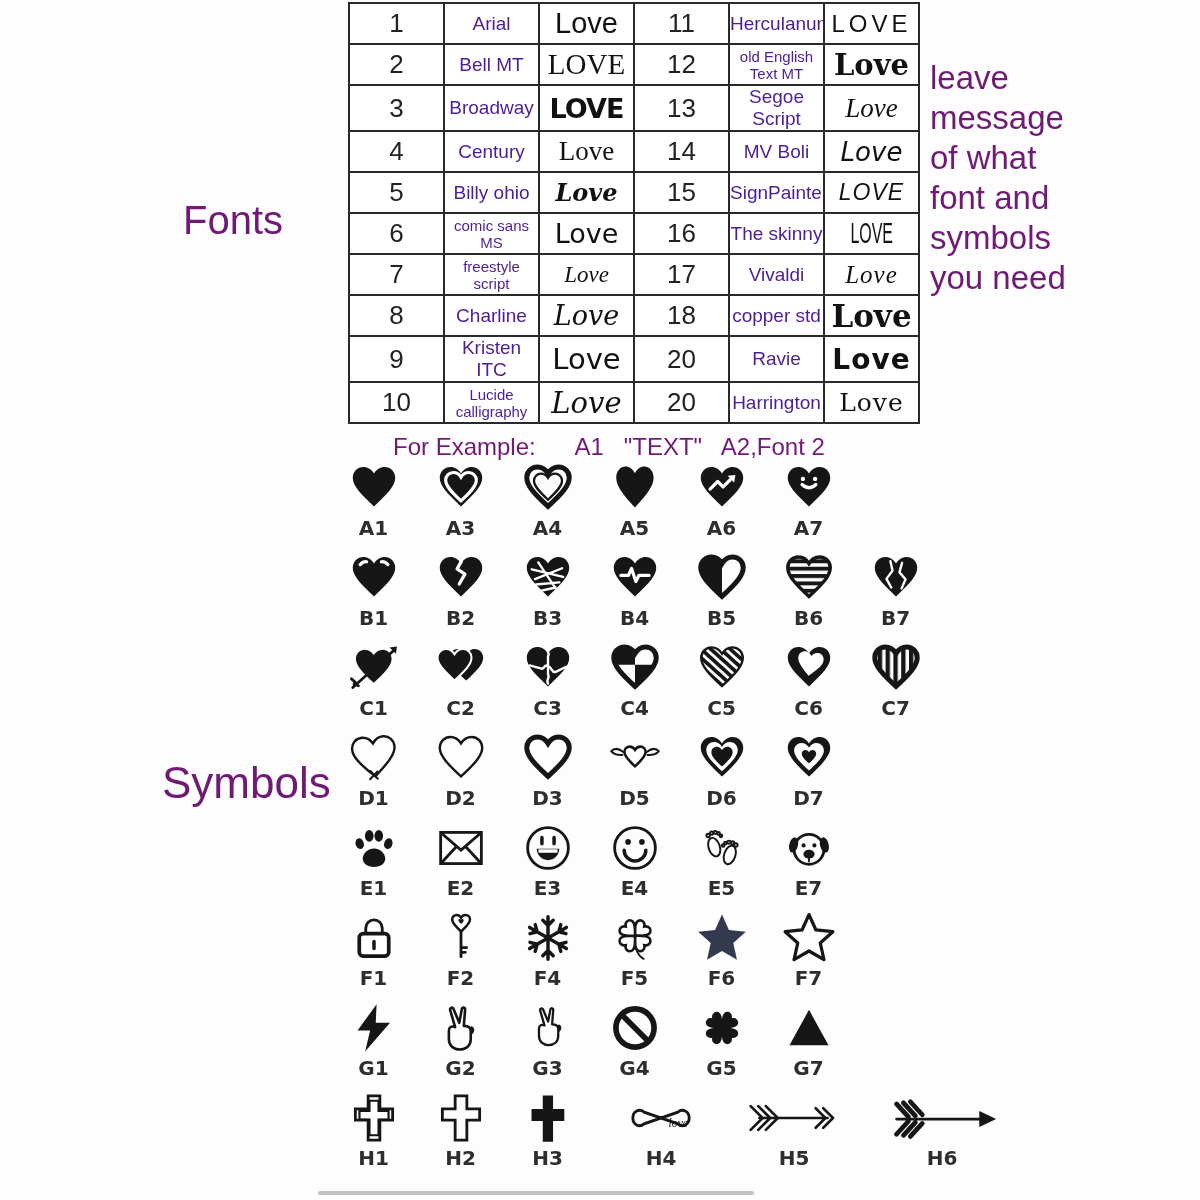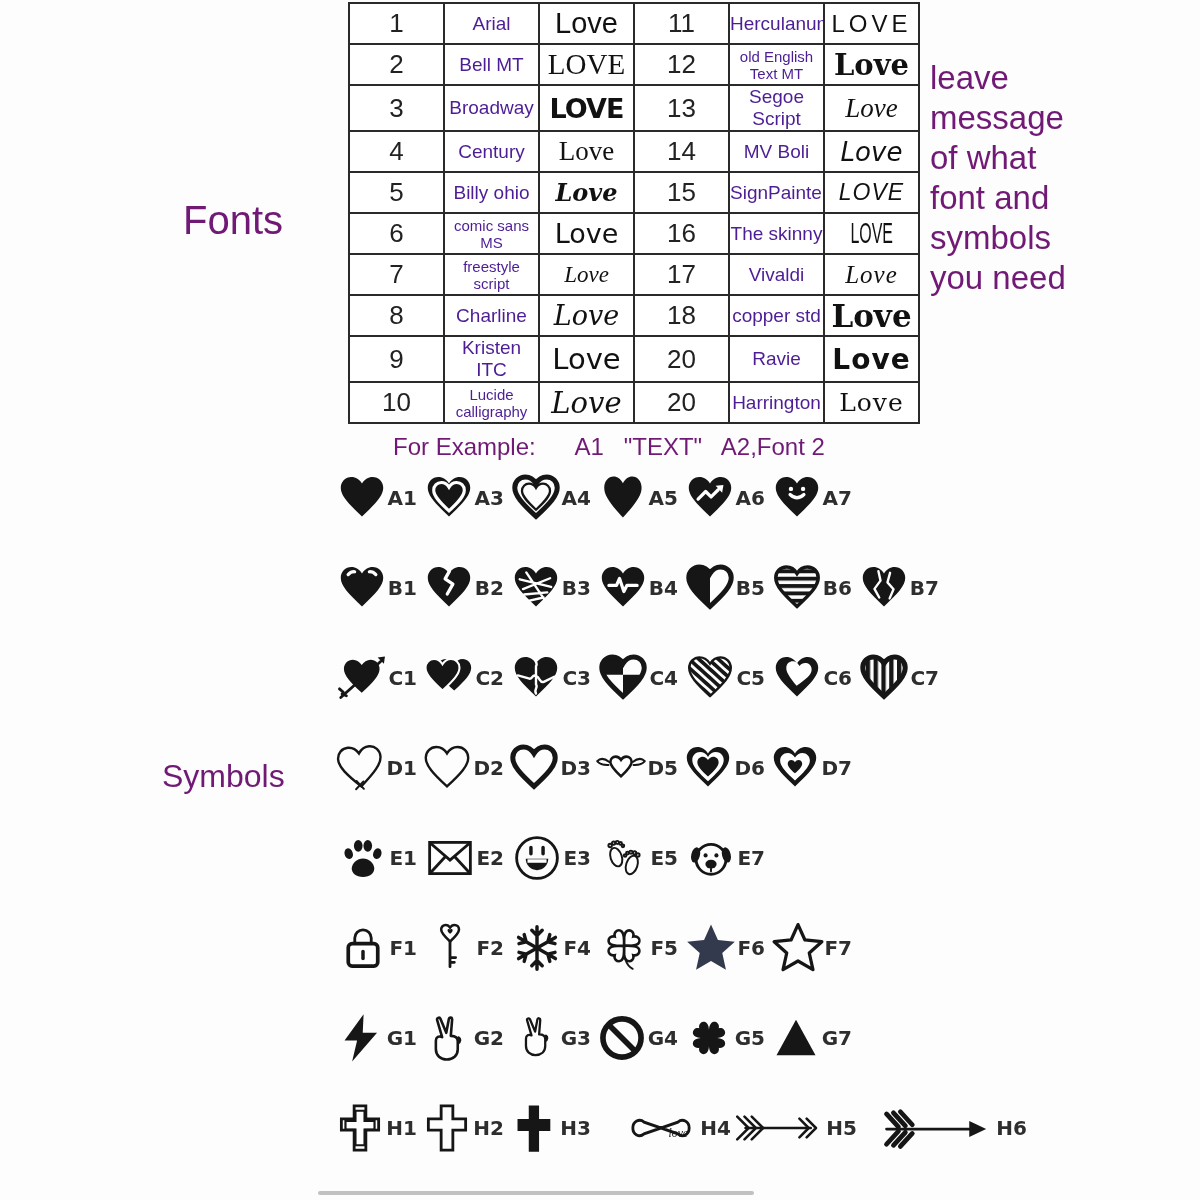--- a/index.html
+++ b/index.html
@@ -34,28 +34,28 @@
   .fs15{font:italic 23px "Liberation Sans",sans-serif;letter-spacing:1px}
   .fs16{font:29px "Liberation Sans",sans-serif;transform:scaleX(.55)}
   .fs17{font:italic 25px "Liberation Serif",serif;letter-spacing:1px}
   .fs18{font:700 31px "DejaVu Serif",serif}
   .fs19{font:700 28px "DejaVu Sans",sans-serif;letter-spacing:1px}
   .fs20{font:25px "DejaVu Serif",serif;letter-spacing:1px}
 
   
   .red{color:#701a75;font-family:"Liberation Sans",sans-serif}
   .fonts-lbl{position:absolute;left:183px;top:198px;font-size:40px}
-  .symbols-lbl{position:absolute;left:162px;top:758px;font-size:32px}
+  .symbols-lbl{position:absolute;left:162px;top:758px;font-size:44px}
   .note{position:absolute;left:930px;top:58px;width:160px;font-size:33px;line-height:40px}
   .example{position:absolute;left:393px;top:433px;font-size:24px;white-space:pre}
 
   
   .symgrid{position:absolute;left:330px;top:452px}
   .symrow{display:flex;height:90px;align-items:flex-end}
-  .cell{width:87px;height:88px;display:flex;align-items:center;
+  .cell{width:87px;height:88px;display:flex;flex-direction:column;align-items:center;
         justify-content:flex-end}
   .slab{font:700 20px "DejaVu Sans",sans-serif;color:#2e2e2e;margin-top:2px;height:26px}
   .ic{height:52px;display:block}
   .w140{width:140px}.w126{width:126px}.w170{width:170px}
 
   
   .f{fill:#161616}
   .fW{fill:#fff}
   .fnavy{fill:#333a4e}
   .s11{fill:none;stroke:#161616;stroke-width:1.1}
@@ -427,20 +427,29 @@
         <svg class="ic" viewBox="0 0 24 24">
             <circle cx="12" cy="12" r="9.4" class="s13n" stroke-width="1.7"></circle>
             <path class="bl16" d="M9.2 7.2V10M14.8 7.2V10"></path>
             <path class="f" d="M6.8 12.4a5.2 5.2 0 0 0 10.4 0Z"></path>
             <rect x="7.6" y="12.6" width="8.8" height="1.6" fill="#fff"></rect>
           </svg>
         <div class="slab">E3</div>
         </div>
       <div class="cell">
         <svg class="ic" viewBox="0 0 24 24">
+            <circle cx="12" cy="12" r="9.4" class="s13n" stroke-width="1.9"></circle>
+            <circle cx="8.8" cy="9.2" r="1.3" class="f"></circle>
+            <circle cx="15.2" cy="9.2" r="1.3" class="f"></circle>
+            <path class="bl16" d="M7 13a5 5 0 0 0 10 0" stroke-width="1.9" fill="none"></path>
+          </svg>
+        <div class="slab">E4</div>
+        </div>
+      <div class="cell">
+        <svg class="ic" viewBox="0 0 24 24">
             <ellipse class="bl09" cx="8.4" cy="11.6" rx="2.6" ry="4.4" transform="rotate(-18 8.4 11.6)"></ellipse>
             <circle class="bl09" cx="5.6" cy="6.2" r=".8"></circle>
             <circle class="bl09" cx="7.2" cy="5.1" r=".75"></circle>
             <circle class="bl09" cx="8.9" cy="4.8" r=".7"></circle>
             <circle class="bl09" cx="10.4" cy="5.3" r=".65"></circle>
             <circle class="bl09" cx="11.5" cy="6.4" r=".6"></circle>
             <ellipse class="bl09" cx="15.6" cy="15.2" rx="2.6" ry="4.4" transform="rotate(18 15.6 15.2)"></ellipse>
             <circle class="bl09" cx="12.5" cy="10.8" r=".6"></circle>
             <circle class="bl09" cx="13.6" cy="9.7" r=".65"></circle>
             <circle class="bl09" cx="15.2" cy="9.3" r=".7"></circle>

